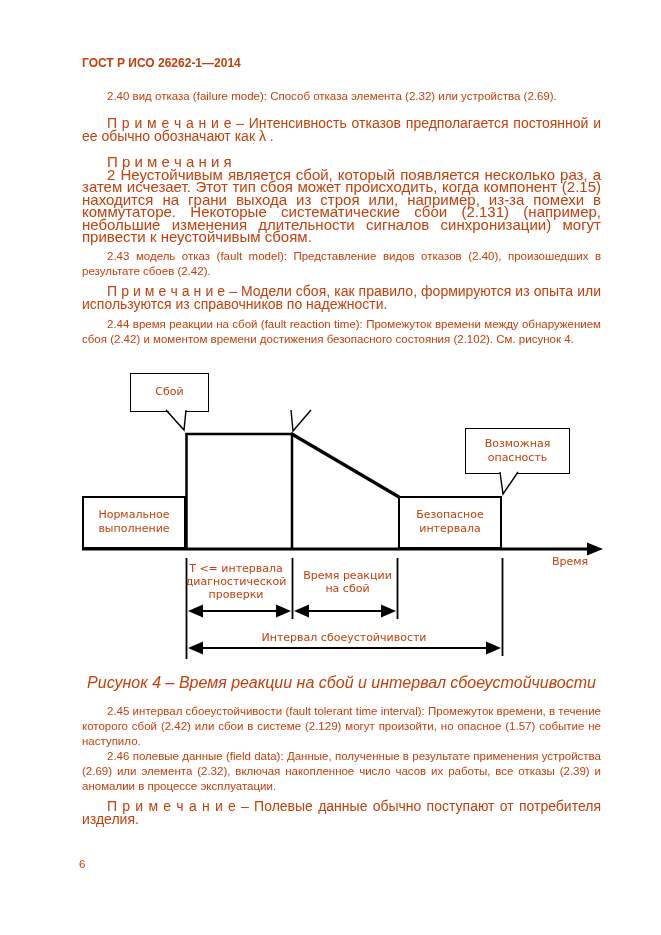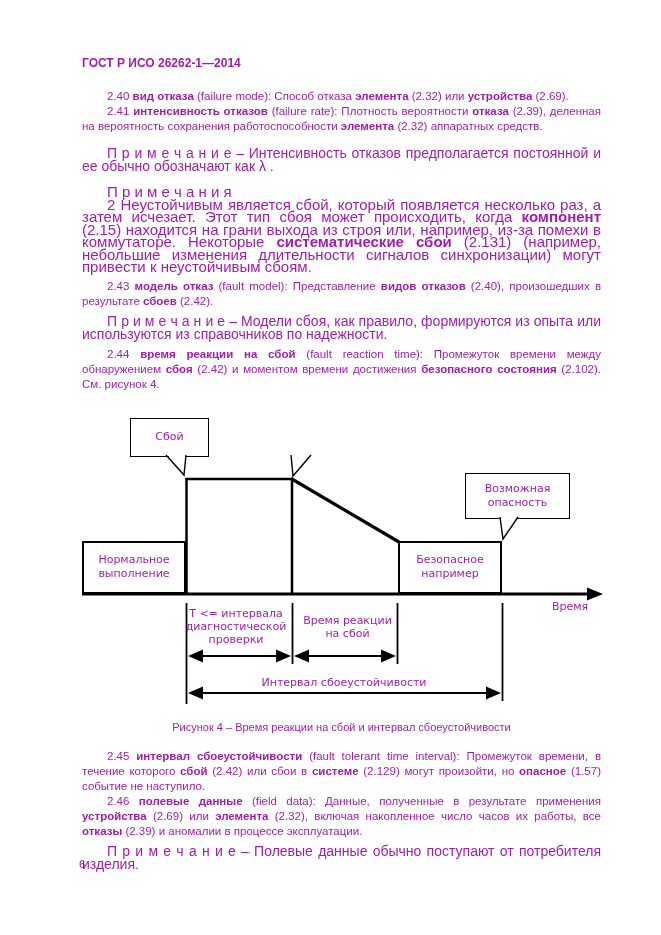--- a/index.html
+++ b/index.html
@@ -1,20 +1,20 @@
 <!DOCTYPE html>
 <html><head>
 <meta charset="utf-8">
 <style>
   html,body{margin:0;padding:0;background:#888;}
   .page{
     position:relative;
     width:661px;height:935px;
     background:#fff;
-    color:#a21caf;
+    color:#c2410c;
     font-family:"Liberation Sans",sans-serif;
     box-sizing:border-box;
     padding:56px 60px 0 82px;
     overflow:hidden;
   }
   .hdr{font-weight:bold;font-size:12px;line-height:15px;margin:0 0 18px 0;}
   .para{margin:0;font-size:11.5px;line-height:15px;text-align:justify;text-indent:25px;}
   .note-line{margin:0;font-size:14px;line-height:13px;text-align:justify;text-indent:25px;}
   #note241{margin:13px 0;}
   #p242{margin-top:13px;}
@@ -23,33 +23,32 @@
   .notes-block .nitem{text-align:justify;text-indent:25px;}
   #p243{margin-top:5px;}
   #note243{margin:6px 0;}
   #note246{margin-top:6px;}
   .figure{position:relative;margin-top:12px;width:522px;height:302px;font-family:"DejaVu Sans",sans-serif;}
   .fig-box{position:absolute;box-sizing:border-box;background:#fff;display:flex;align-items:center;justify-content:center;text-align:center;font-size:11px;line-height:14px;}
   .callout{border:1.5px solid #000;}
   .state{border:2px solid #000;}
   .fig-label{position:absolute;text-align:center;font-size:11px;line-height:13px;}
   .fig-svg{position:absolute;left:0;top:0;pointer-events:none;}
-  .caption{font-size:11px;line-height:15px;text-align:center;margin:14px 0;width:519px;}
+  .caption{font-size:16px;line-height:15px;text-align:center;margin:14px 0;width:519px;font-style:italic;}
   .pagenum{position:absolute;left:79px;top:858px;font-size:11.5px;}
-  b{font-weight:bold;}
+  b{font-weight:normal;}
 </style>
 </head>
 <body>
 
 <div class="page">
 
   <div class="hdr">ГОСТ Р ИСО 26262-1—2014</div>
 
   <p class="para" id="p240"><span>2.40 </span><b>вид отказа</b><span> (failure mode): Способ отказа </span><b>элемента</b><span> (2.32) или </span><b>устройства</b><span> (2.69).</span></p>
-  <p class="para" id="p241"><span>2.41 </span><b>интенсивность отказов</b><span> (failure rate): Плотность вероятности </span><b>отказа</b><span> (2.39), деленная на вероятность сохранения работоспособности </span><b>элемента</b><span> (2.32) аппаратных средств.</span></p>
   <p class="note-line" id="note241"><span>П р и м е ч а н и е  –  Интенсивность отказов предполагается постоянной и ее обычно обозначают как λ .</span></p>
 
   <div class="notes-block" id="notes242">
     <div class="nlabel">П р и м е ч а н и я</div>
     <div class="nitem"><span>2 Неустойчивым является сбой, который появляется несколько раз, а затем исчезает. Этот тип сбоя может происходить, когда </span><b>компонент</b><span> (2.15) находится на грани выхода из строя или, например, из-за помехи в коммутаторе. Некоторые </span><b>систематические сбои</b><span> (2.131) (например, небольшие изменения длительности сигналов синхронизации) могут привести к неустойчивым сбоям.</span></div>
   </div>
 
   <p class="para" id="p243"><span>2.43 </span><b>модель отказ</b><span> (fault model): Представление </span><b>видов отказов</b><span> (2.40), произошедших в результате </span><b>сбоев</b><span> (2.42).</span></p>
   <p class="note-line" id="note243"><span>П р и м е ч а н и е  –  Модели сбоя, как правило, формируются из опыта или используются из справочников по надежности.</span></p>
 
@@ -61,21 +60,21 @@
       <span>Сбой</span>
     </div>
     <div class="fig-box callout" style="left:383px;top:69px;width:105px;height:46px;padding:10px 10px;">
       <span>Возможная опасность</span>
     </div>
 
     <div class="fig-box state" style="left:0;top:137px;width:104px;height:53px;padding:2px 12px;">
       <span>Нормальное выполнение</span>
     </div>
     <div class="fig-box state" style="left:316px;top:137px;width:104px;height:53px;padding:2px 6px;">
-      <span>Безопасное например</span>
+      <span>Безопасное интервала</span>
     </div>
 
     <div class="fig-label" style="left:458px;top:196px;width:60px;">Время</div>
     <div class="fig-label" style="left:89px;top:203px;width:130px;">T &lt;= интервала диагностической проверки</div>
     <div class="fig-label" style="left:213px;top:210px;width:105px;">Время реакции на сбой</div>
     <div class="fig-label" style="left:106px;top:272px;width:312px;">Интервал сбоеустойчивости</div>
 
     <svg class="fig-svg" width="522" height="302" viewBox="0 0 522 302">
 
       <line x1="104.5" y1="74" x2="104.5" y2="190" stroke="#000" stroke-width="2.5"></line>

